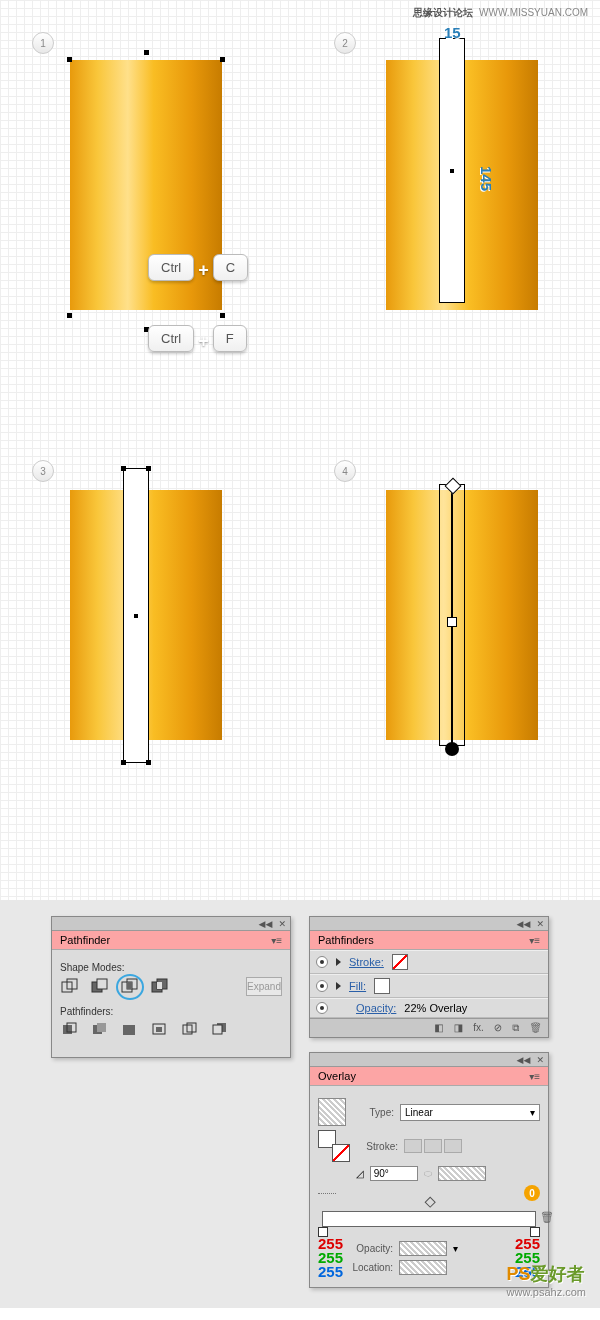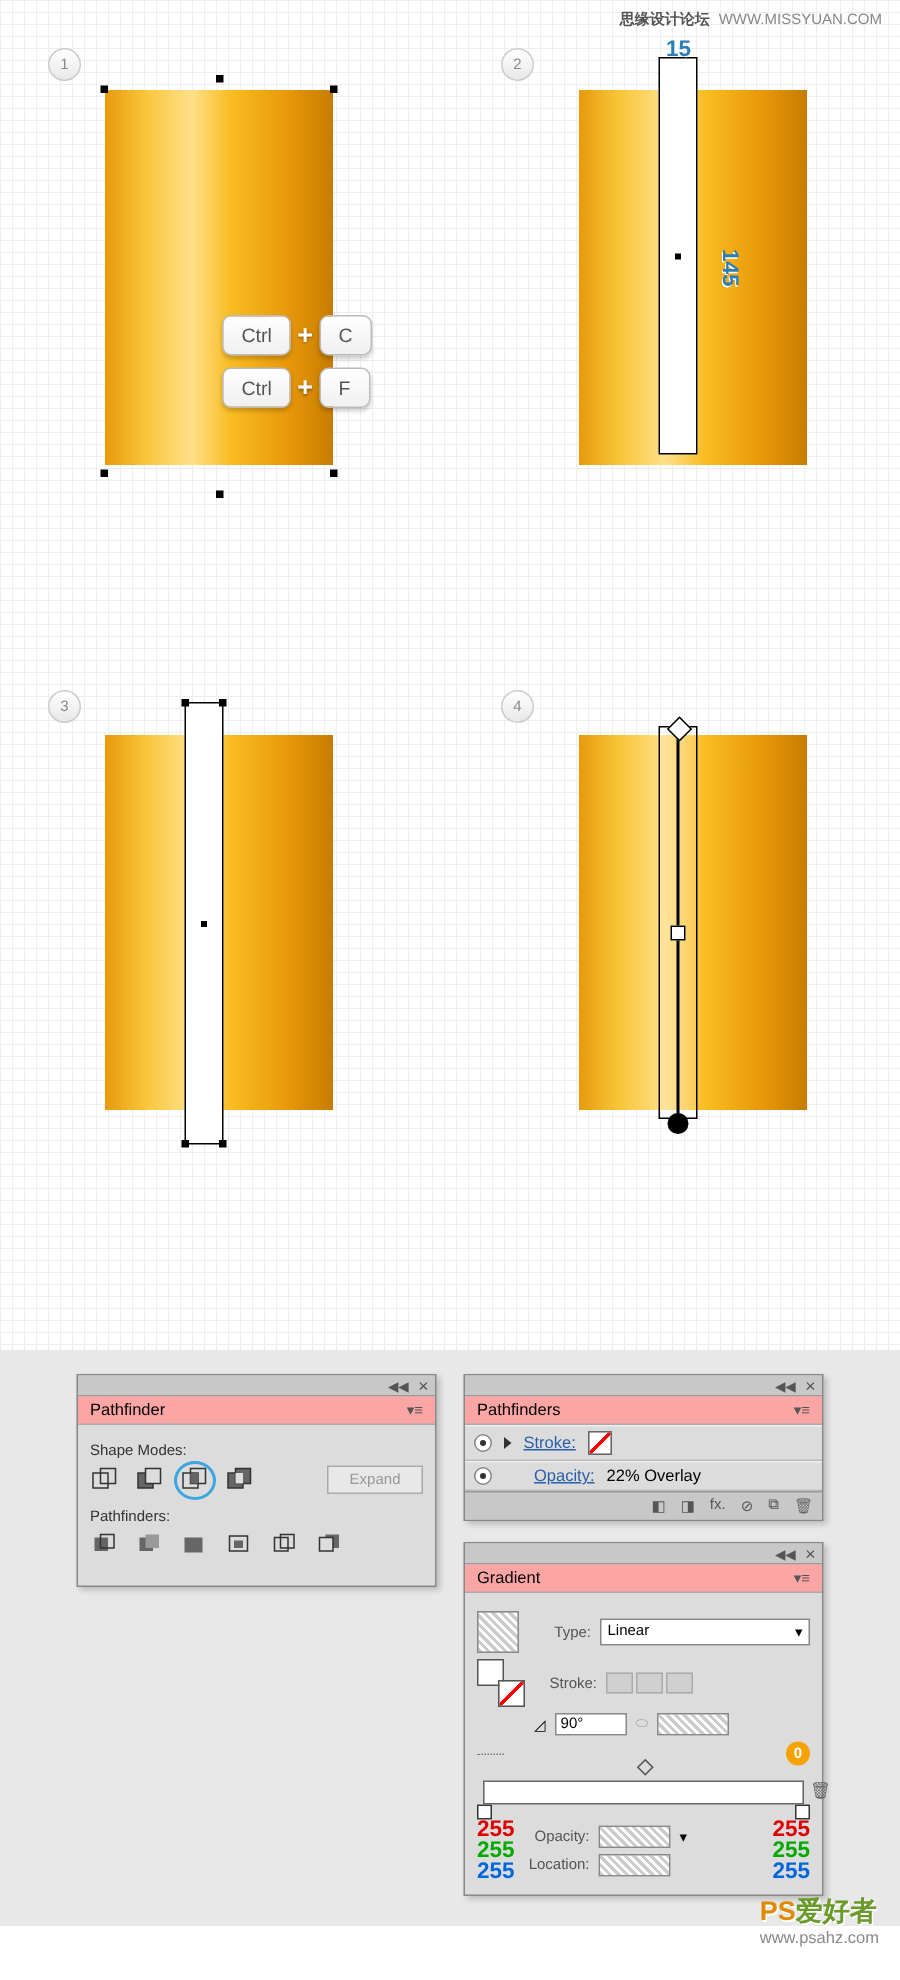--- a/index.html
+++ b/index.html
@@ -26,39 +26,39 @@
 .c1 .handles .h:nth-child(4){bottom:12px;left:-3px}
 .c1 .handles .h:nth-child(5){bottom:-2px;left:74px}
 .c1 .handles .h:nth-child(6){bottom:12px;right:-3px}
 .white-rect { position:absolute; background:#fff; border:1px solid #000; }
 .c2 .white-rect { top:-22px; left:53px; width:26px; height:265px; }
 .c3 .white-rect { top:-22px; left:53px; width:26px; height:295px; }
 .dim { position:absolute; font-weight:bold; font-size:15px; color:#2a7fb8; text-shadow:1px 1px 0 #fff; }
 .keycap { display:inline-block; background:linear-gradient(#fff,#f0f0f0); border:1px solid #bbb; border-radius:6px; padding:5px 12px; font-size:13px; color:#555; box-shadow:0 2px 3px rgba(0,0,0,0.2); }
 .plus { color:#fff; font-size:18px; font-weight:bold; margin:0 4px; text-shadow:0 1px 2px rgba(0,0,0,0.4); }
 .shortcuts { position:absolute; top:150px; left:78px; }
-.shortcuts .row { display:flex; align-items:center; margin-bottom:8px; }
+.shortcuts .row { display:flex; align-items:flex-end; margin-bottom:8px;margin-top:44px; }
 .c4 .grad-annot { position:absolute; top:-6px; left:63px; width:6px; height:266px; }
 .c4 .grad-line { width:2px; height:100%; background:#000; margin:0 auto; }
 .c4 .grad-line::before { content:""; position:absolute; top:-4px; left:-2px; width:10px; height:10px; border:1px solid #000; background:#fff; transform:rotate(45deg); }
 .c4 .grad-line::after { content:""; position:absolute; bottom:-6px; left:-4px; width:14px; height:14px; border-radius:50%; background:#000; }
 .panels-area { width:600px; background:#e8e8e8; padding:16px 0 20px; display:flex; gap:18px; justify-content:center; }
 .panel-col { display:flex; flex-direction:column; gap:14px; }
 .panel { width: 240px; background:#dcdcdc; border:1px solid #888; box-shadow:2px 2px 4px rgba(0,0,0,0.2); }
 .panel-tabs { height:14px; background:#c8c8c8; border-bottom:1px solid #999; display:flex; justify-content:flex-end; align-items:center; padding:0 4px; gap:6px; }
 .panel-tabs .tt { font-size:9px; color:#555; }
 .panel-title { background:#fca5a5; border-bottom:1px solid #aaa; padding:3px 8px; font-size:11px; display:flex; justify-content:space-between; align-items:center; }
 .panel-title .menu { font-size:10px; color:#555; }
 .panel-body { padding:8px; }
 .pf-label { font-size:10px; color:#333; margin:4px 0; }
 .pf-row { display:flex; gap:10px; align-items:center; margin:4px 0 10px; }
 .pf-icon { width:20px; height:18px; display:flex; align-items:center; justify-content:center; position:relative; }
 .pf-icon svg { overflow:visible; }
 .pf-icon.sel { outline:2px solid #3ba7e0; outline-offset:2px; border-radius:50%; }
-.expand-btn { margin-left:auto; padding:3px 14px; font-size:10px; background:#e8e8e8; border:1px solid #aaa; color:#999; }
+.expand-btn { margin-left:auto; padding:3px 0; font-size:10px; background:#e8e8e8; border:1px solid #aaa; color:#999; }
 .app-row { display:flex; align-items:center; gap:8px; padding:3px 6px; border-bottom:1px solid #bbb; border-top:1px solid #eee; }
 .app-row.header { background:#d4d4d4; font-weight:bold; }
 .eye { width:12px; height:12px; border:1px solid #888; border-radius:50%; background:#fff; position:relative; }
 .eye::after { content:""; position:absolute; top:3px; left:3px; width:4px; height:4px; background:#333; border-radius:50%; }
 .tri { width:0; height:0; border-top:4px solid transparent; border-bottom:4px solid transparent; border-left:5px solid #333; }
 .swatch { width:16px; height:16px; border:1px solid #666; background:#fff; }
 .swatch.none { background:linear-gradient(135deg, #fff 45%, red 45%, red 55%, #fff 55%); }
 .link { color:#2a5fa8; text-decoration:underline; }
 .app-footer { background:#c8c8c8; border-top:1px solid #999; padding:3px 6px; display:flex; justify-content:flex-end; gap:10px; font-size:10px; color:#555; }
 .grad-body { padding:8px; }
@@ -253,20 +253,26 @@
       </div>
       <div>
         <div class="app-row">
           <div class="eye"></div>
           <div class="tri"></div>
           <span class="link">Stroke:</span>
           <div class="swatch none"></div>
         </div>
         <div class="app-row">
           <div class="eye"></div>
+          <div class="tri"></div>
+          <span class="link">Fill:</span>
+          <div class="swatch"></div>
+        </div>
+        <div class="app-row">
+          <div class="eye"></div>
           <span style="width:12px"></span>
           <span class="link">Opacity:</span>
           <span>22% Overlay</span>
         </div>
       </div>
       <div class="app-footer">
         <span>◧</span>
         <span>◨</span>
         <span>fx.</span>
         <span>⊘</span>
@@ -274,21 +280,21 @@
         <span class="trash">🗑</span>
       </div>
     </div>
 
     <div class="panel">
       <div class="panel-tabs">
           <span class="tt">◀◀</span>
           <span class="tt">✕</span>
         </div>
       <div class="panel-title">
-        <span>Gradient</span>
+        <span>Overlay</span>
         <span class="menu">▾≡</span>
       </div>
       <div class="grad-body">
         <div class="grad-row">
           <div class="grad-preview hatched"></div>
           <label>Type:</label>
           <div class="grad-select">
             <span>Linear</span>
               <span>▾</span>
           </div>

